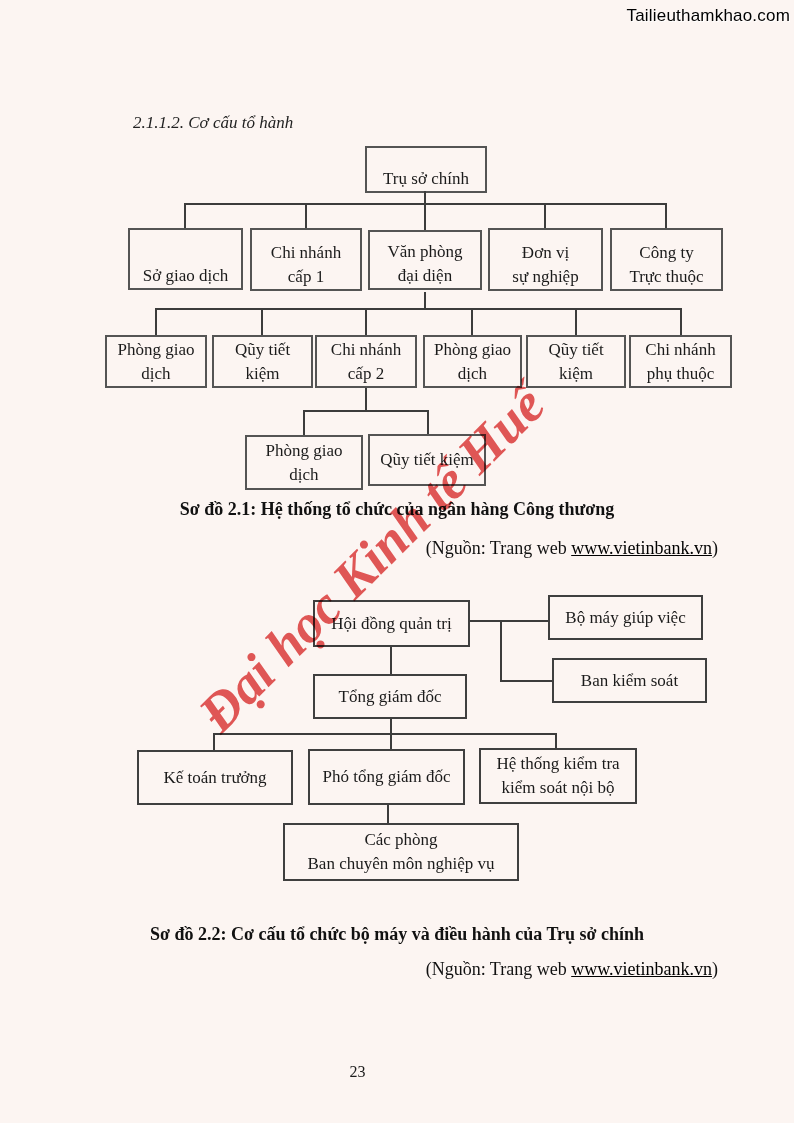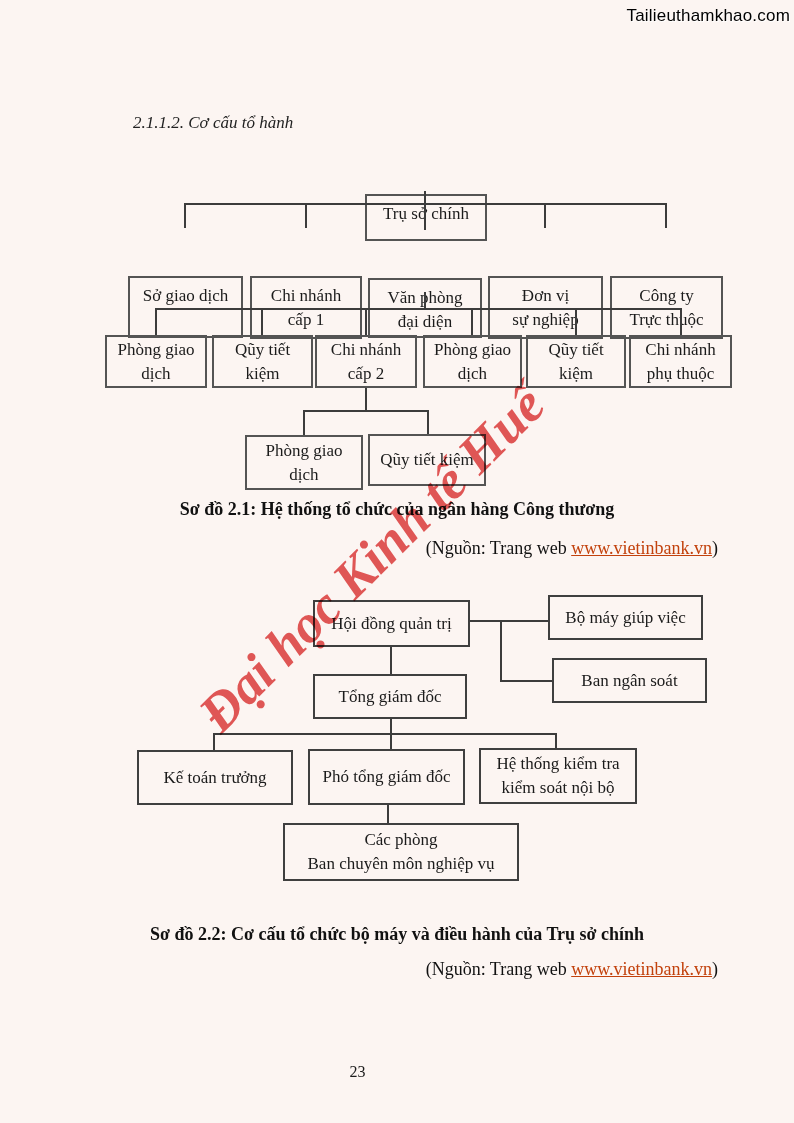--- a/index.html
+++ b/index.html
@@ -26,33 +26,33 @@
   .obox{
     position:absolute;
     background:transparent;
     border:2px solid #545454;
     box-sizing:border-box;
     text-align:center;
     font-size:17px;line-height:24px;
     display:flex;justify-content:center;
   }
   .obox .lbl{white-space:pre-line;}
-  .top-align{align-items:flex-start;padding-top:6px;margin-top:48px;}
+  .top-align{align-items:flex-end;padding-top:6px;}
   .mid-align{align-items:center;}
   .b2{border:2px solid #3f3f3f;}
   .line{position:absolute;background:#3c3c3c;}
   .caption{
     position:absolute;left:0;width:794px;text-align:center;
     font-weight:bold;font-size:18px;color:#111;
   }
   .source{
     position:absolute;right:76px;
     font-size:18px;color:#111;
   }
-  .source a{color:#c2410c;text-decoration:underline;}
+  .source a{color:#000000;text-decoration:underline;}
   .pagenum{
     position:absolute;left:0;width:715px;top:1063px;
     text-align:center;font-size:16px;
   }
   .watermark{
     position:absolute;left:228px;top:686px;height:56px;
     transform-origin:0 100%;
     transform:rotate(-45deg);
     font-family:"Liberation Serif", serif;
     font-style:italic;font-weight:bold;
@@ -154,21 +154,21 @@
   <div class="caption" style="top:499px;">Sơ đồ 2.1: Hệ thống tổ chức của ngân hàng Công thương</div>
   <div class="source" style="top:538px;"><span>(Nguồn: Trang web </span><a href="#">www.vietinbank.vn</a><span>)</span></div>
 
   <div class="obox b2 mid-align" style="left:313px;top:600px;width:157px;height:47px;">
       <span class="lbl">Hội đồng quản trị</span>
     </div>
   <div class="obox b2 mid-align" style="left:548px;top:595px;width:155px;height:45px;">
       <span class="lbl">Bộ máy giúp việc</span>
     </div>
   <div class="obox b2 mid-align" style="left:552px;top:658px;width:155px;height:45px;">
-      <span class="lbl">Ban ngân soát</span>
+      <span class="lbl">Ban kiểm soát</span>
     </div>
 
   <div class="line" style="left:470px;top:620px;width:78px;height:2px;"></div>
   <div class="line" style="left:500px;top:620px;width:2px;height:62px;"></div>
   <div class="line" style="left:500px;top:680px;width:52px;height:2px;"></div>
   <div class="line" style="left:390px;top:647px;width:2px;height:27px;"></div>
 
   <div class="obox b2 mid-align" style="left:313px;top:674px;width:154px;height:45px;">
       <span class="lbl">Tổng giám đốc</span>
     </div>

